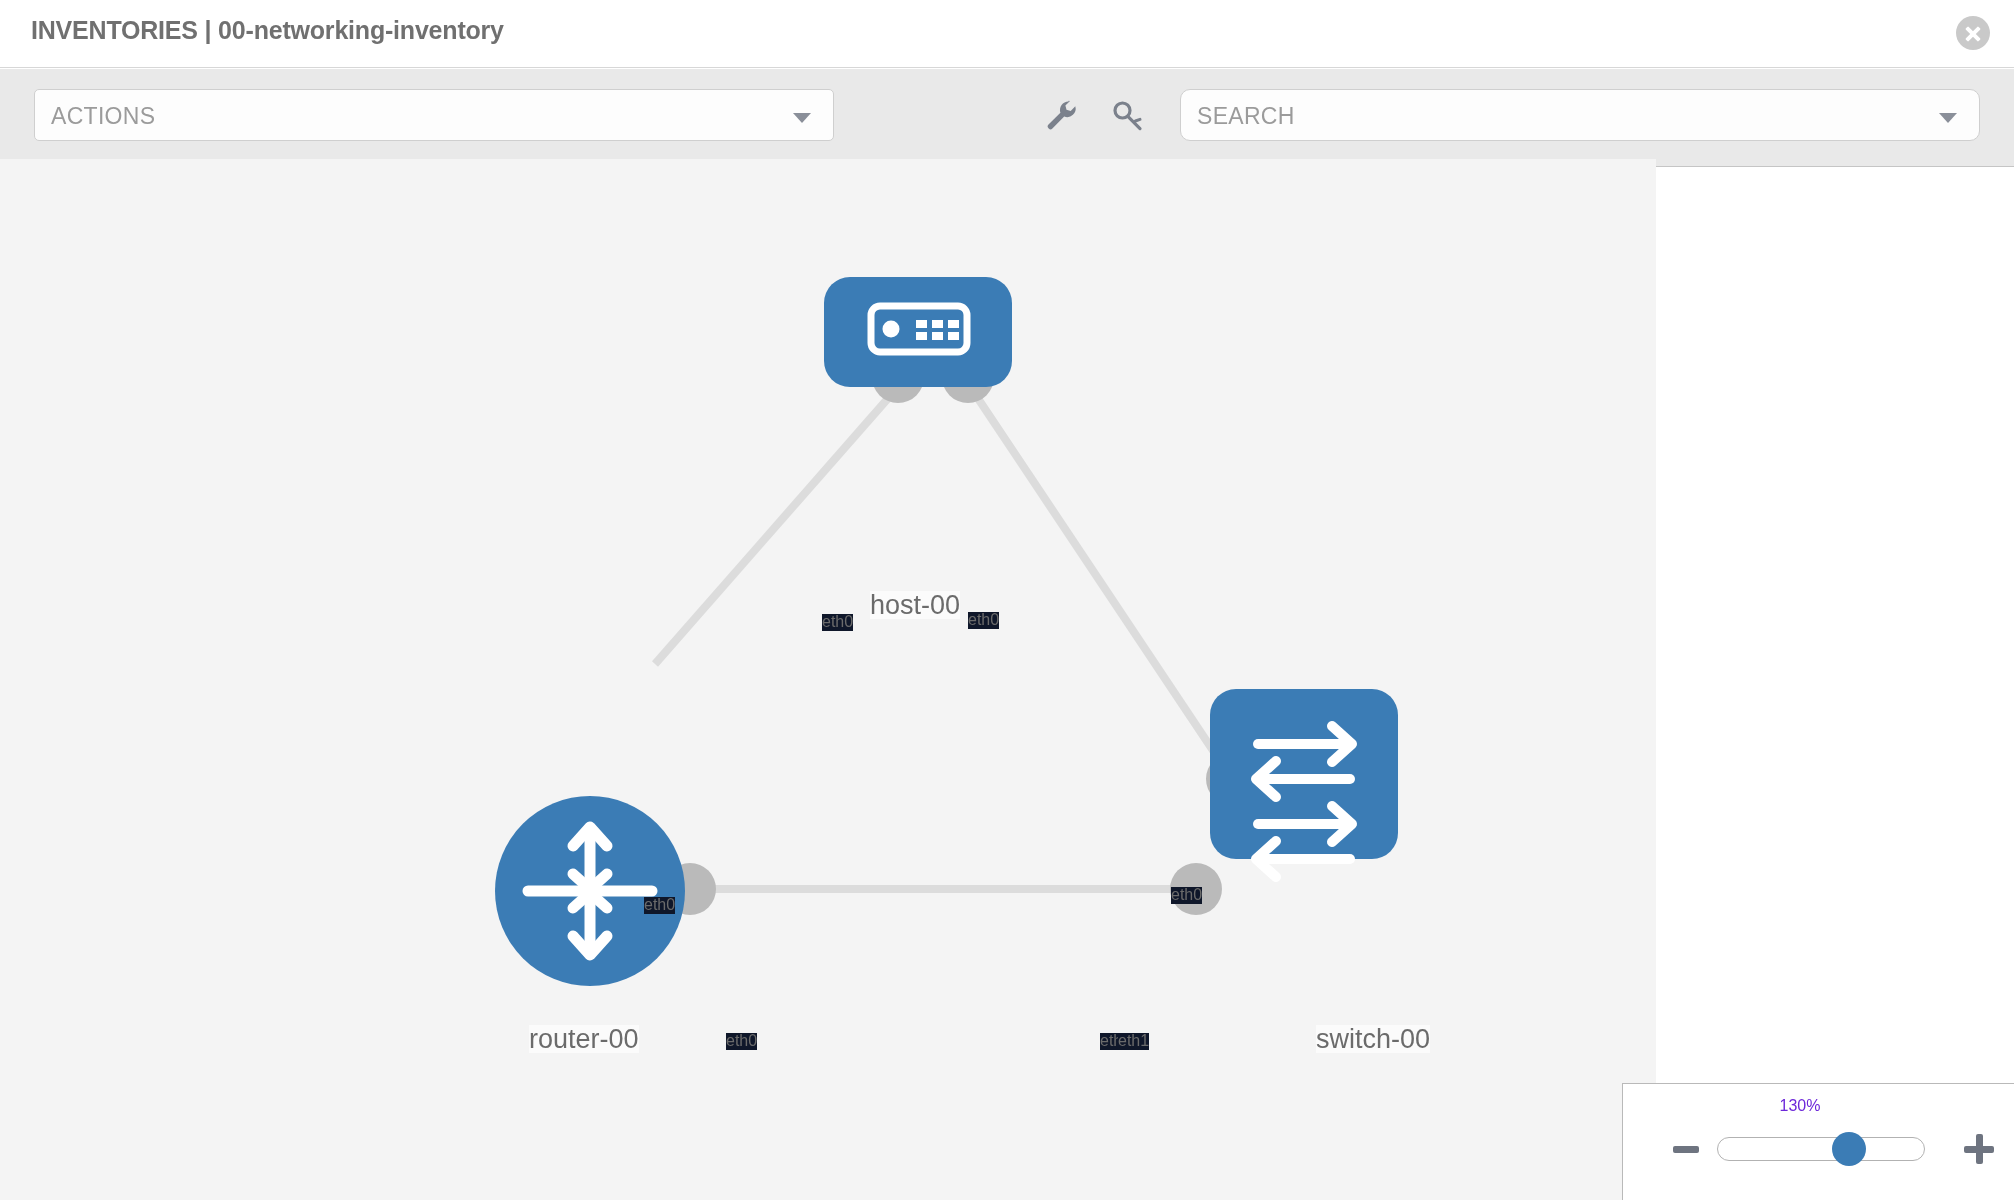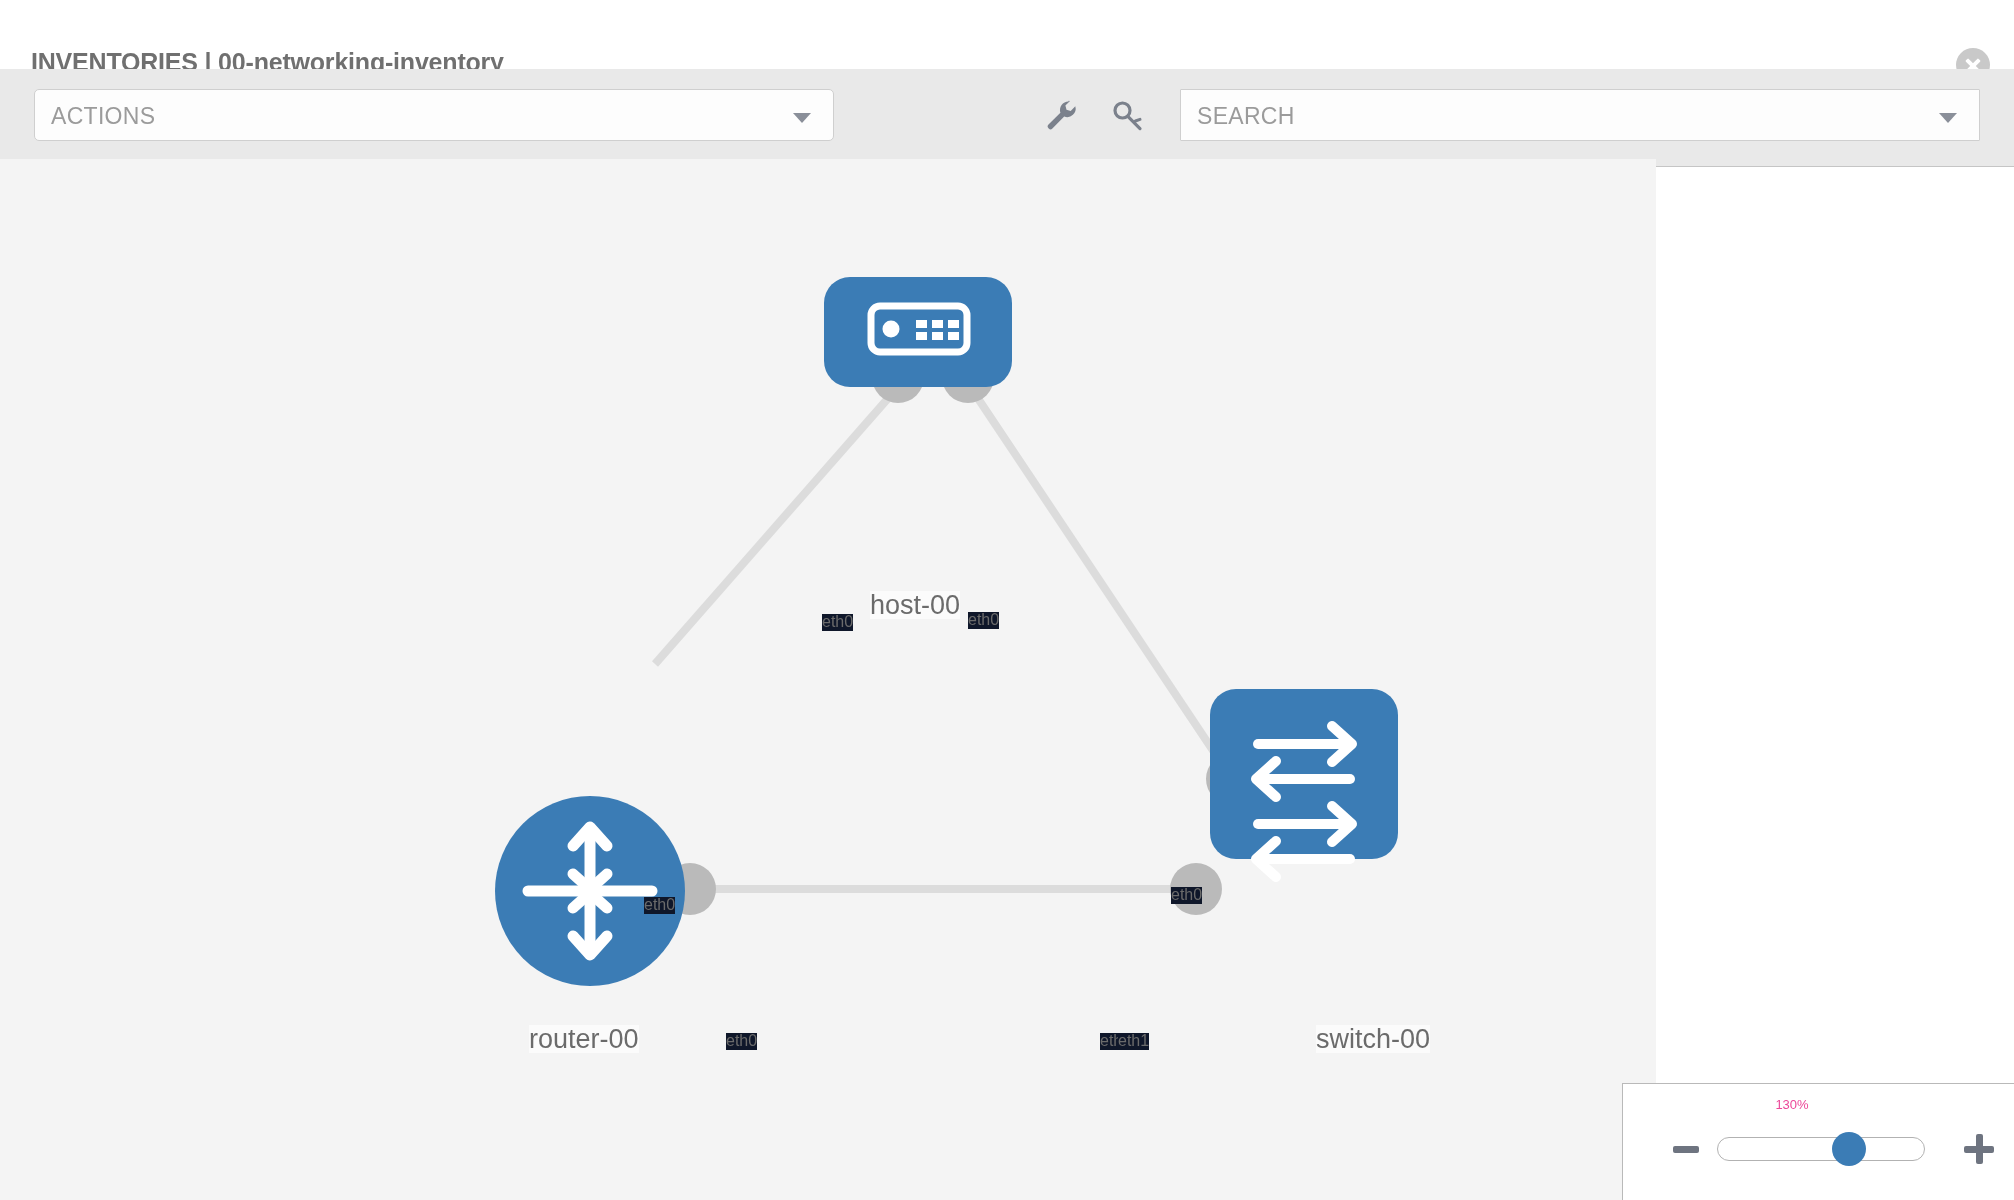--- a/index.html
+++ b/index.html
@@ -13,21 +13,20 @@
   }
 
   #app { position: relative; width: 2014px; height: 1200px; }
 
   
   .header {
     position: absolute; left: 0; top: 0;
     width: 2014px; height: 68px;
     background: #ffffff;
     border-bottom: 1px solid #d7d7d7;
-    margin-top: 32px;
   }
   .header-title {
     position: absolute; left: 31px; top: 16px;
     font-size: 25px; font-weight: bold;
     color: #707070;
     letter-spacing: -0.2px;
     white-space: nowrap;
   }
   .close-btn {
     position: absolute; right: 24px; top: 16px;
@@ -79,21 +78,21 @@
   }
   .tool-icon svg { position: absolute; left: 8px; top: 8px; }
   .icon-wrench { left: 1035px; }
   .icon-key    { left: 1102px; }
 
   .search-box {
     position: absolute; left: 1180px; top: 20px;
     width: 800px; height: 52px;
     background: #fdfdfd;
     border: 1px solid #cfcfcf;
-    border-radius: 1px;
+    border-radius: 10px;
   }
   .search-label {
     position: absolute; left: 16px; top: 13px;
     font-size: 23px; color: #9b9b9b;
     letter-spacing: 0.3px;
   }
 
   
   .canvas {
     position: absolute; left: 0; top: 159px;
@@ -122,23 +121,23 @@
 
   
   .zoom-panel {
     position: absolute; left: 1622px; top: 1083px;
     width: 392px; height: 117px;
     background: #ffffff;
     border: 1px solid #b9b9b9;
     border-right: none; border-bottom: none;
   }
   .zoom-value {
-    position: absolute; left: 4px; top: 13px;
+    position: absolute; left: 12px; top: 13px;
     width: 330px; text-align: center;
-    font-size: 13px; color: #ec4899;
+    font-size: 16px; color: #6d28d9;
   }
   .zoom-minus {
     position: absolute; left: 50px; top: 62px;
     width: 26px; height: 7px;
     background: #6e7480; border-radius: 2px;
     cursor: pointer;
   }
   .zoom-plus {
     position: absolute; left: 341px; top: 50px;
     width: 30px; height: 30px;

